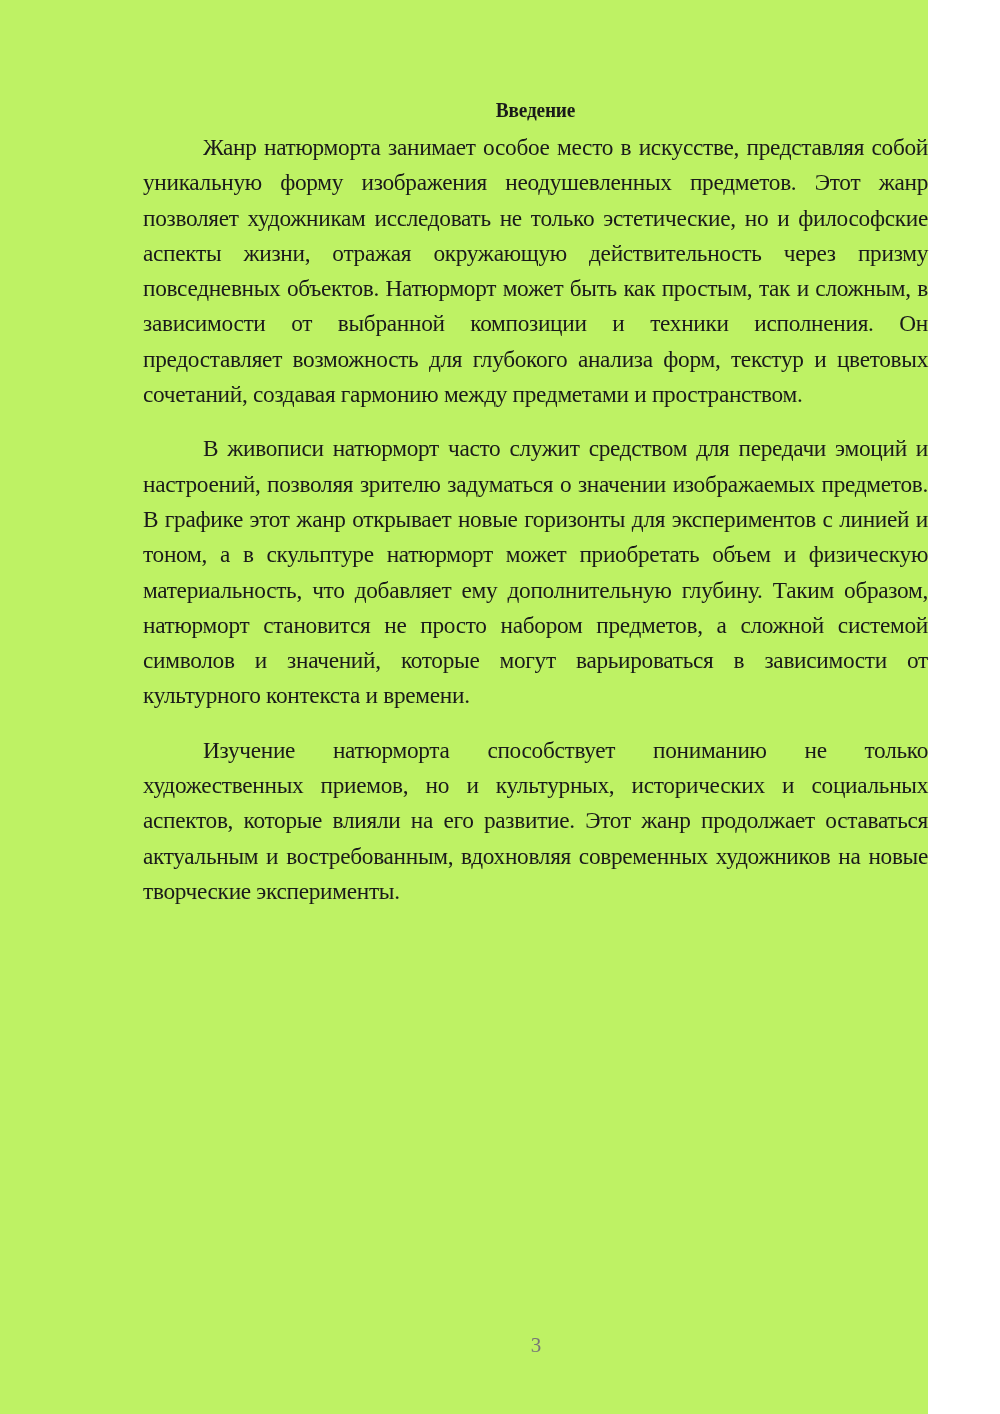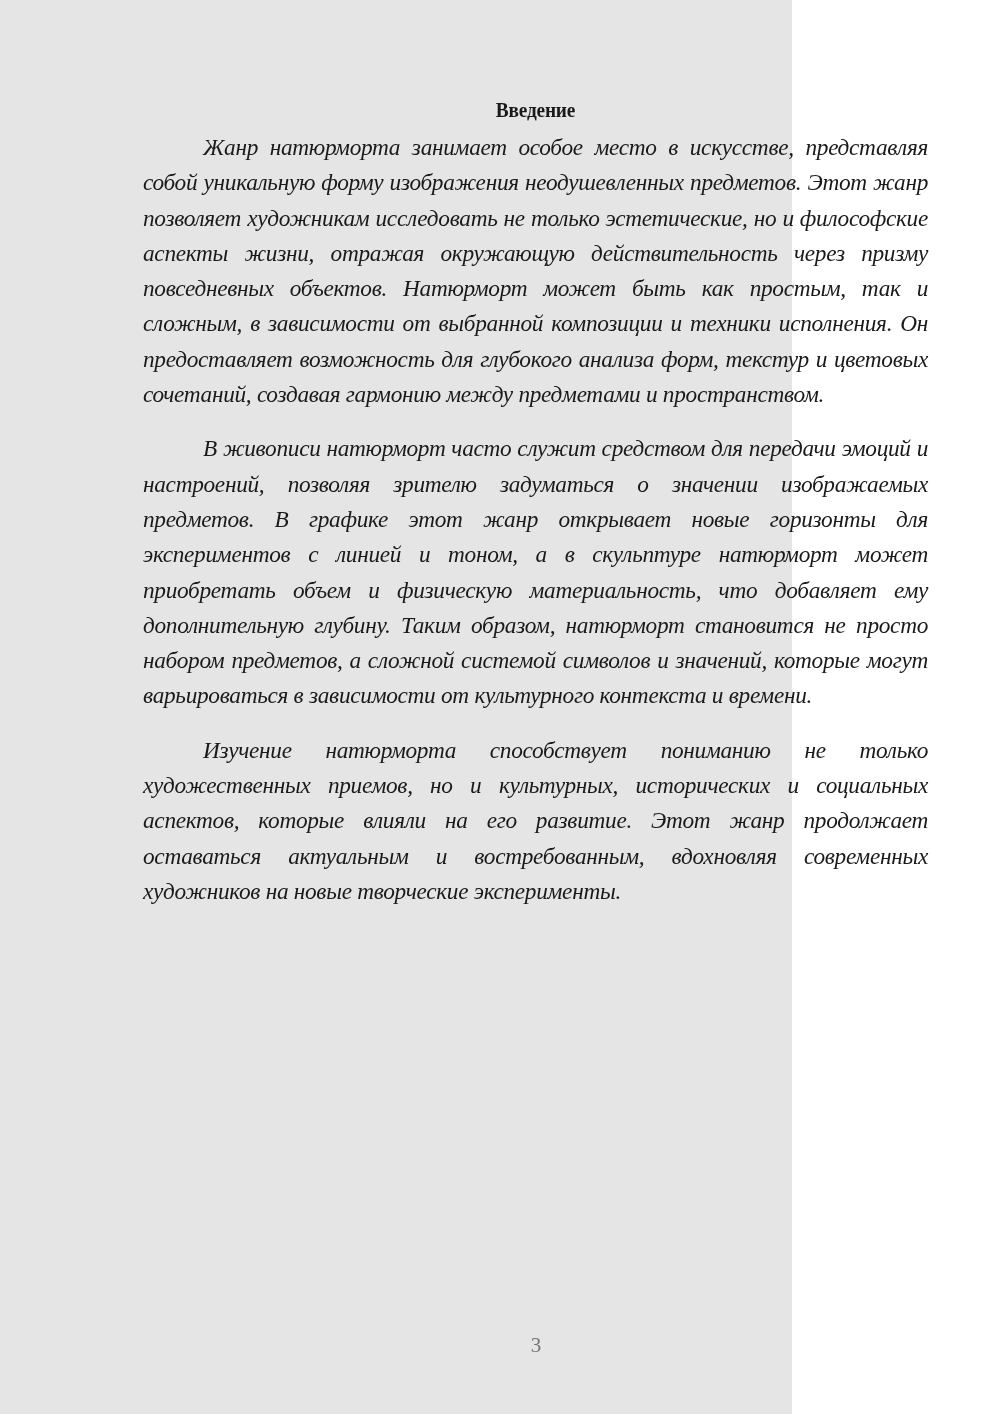--- a/index.html
+++ b/index.html
@@ -12,23 +12,23 @@
       height: 1414px;
       position: relative;
       overflow: hidden;
       font-family: "Liberation Serif", "DejaVu Serif", serif;
       color: #1a1a1a;
     }
     .page {
       position: absolute;
       left: 0;
       top: 0;
-      width: 792px;
+      width: 928px;
       height: 1414px;
-      background: #e5e5e5;
+      background: #bef264;
     }
     .content {
       position: absolute;
       left: 143px;
       top: 92px;
       width: 785px;
     }
     .title {
       text-align: center;
       font-weight: bold;
@@ -39,21 +39,20 @@
       letter-spacing: -0.2px;
       transform: scaleX(0.92);
     }
     .para {
       margin: 0 0 19px 0;
       font-size: 23.3px;
       line-height: 35.3px;
       text-align: justify;
       text-indent: 60px;
       letter-spacing: -0.3px;
-      font-style: italic;
     }
     .page-number {
       position: absolute;
       top: 1333px;
       left: 0;
       width: 1072px;
       text-align: center;
       font-size: 21px;
       color: #777777;
       font-family: "Liberation Serif", "DejaVu Serif", serif;

